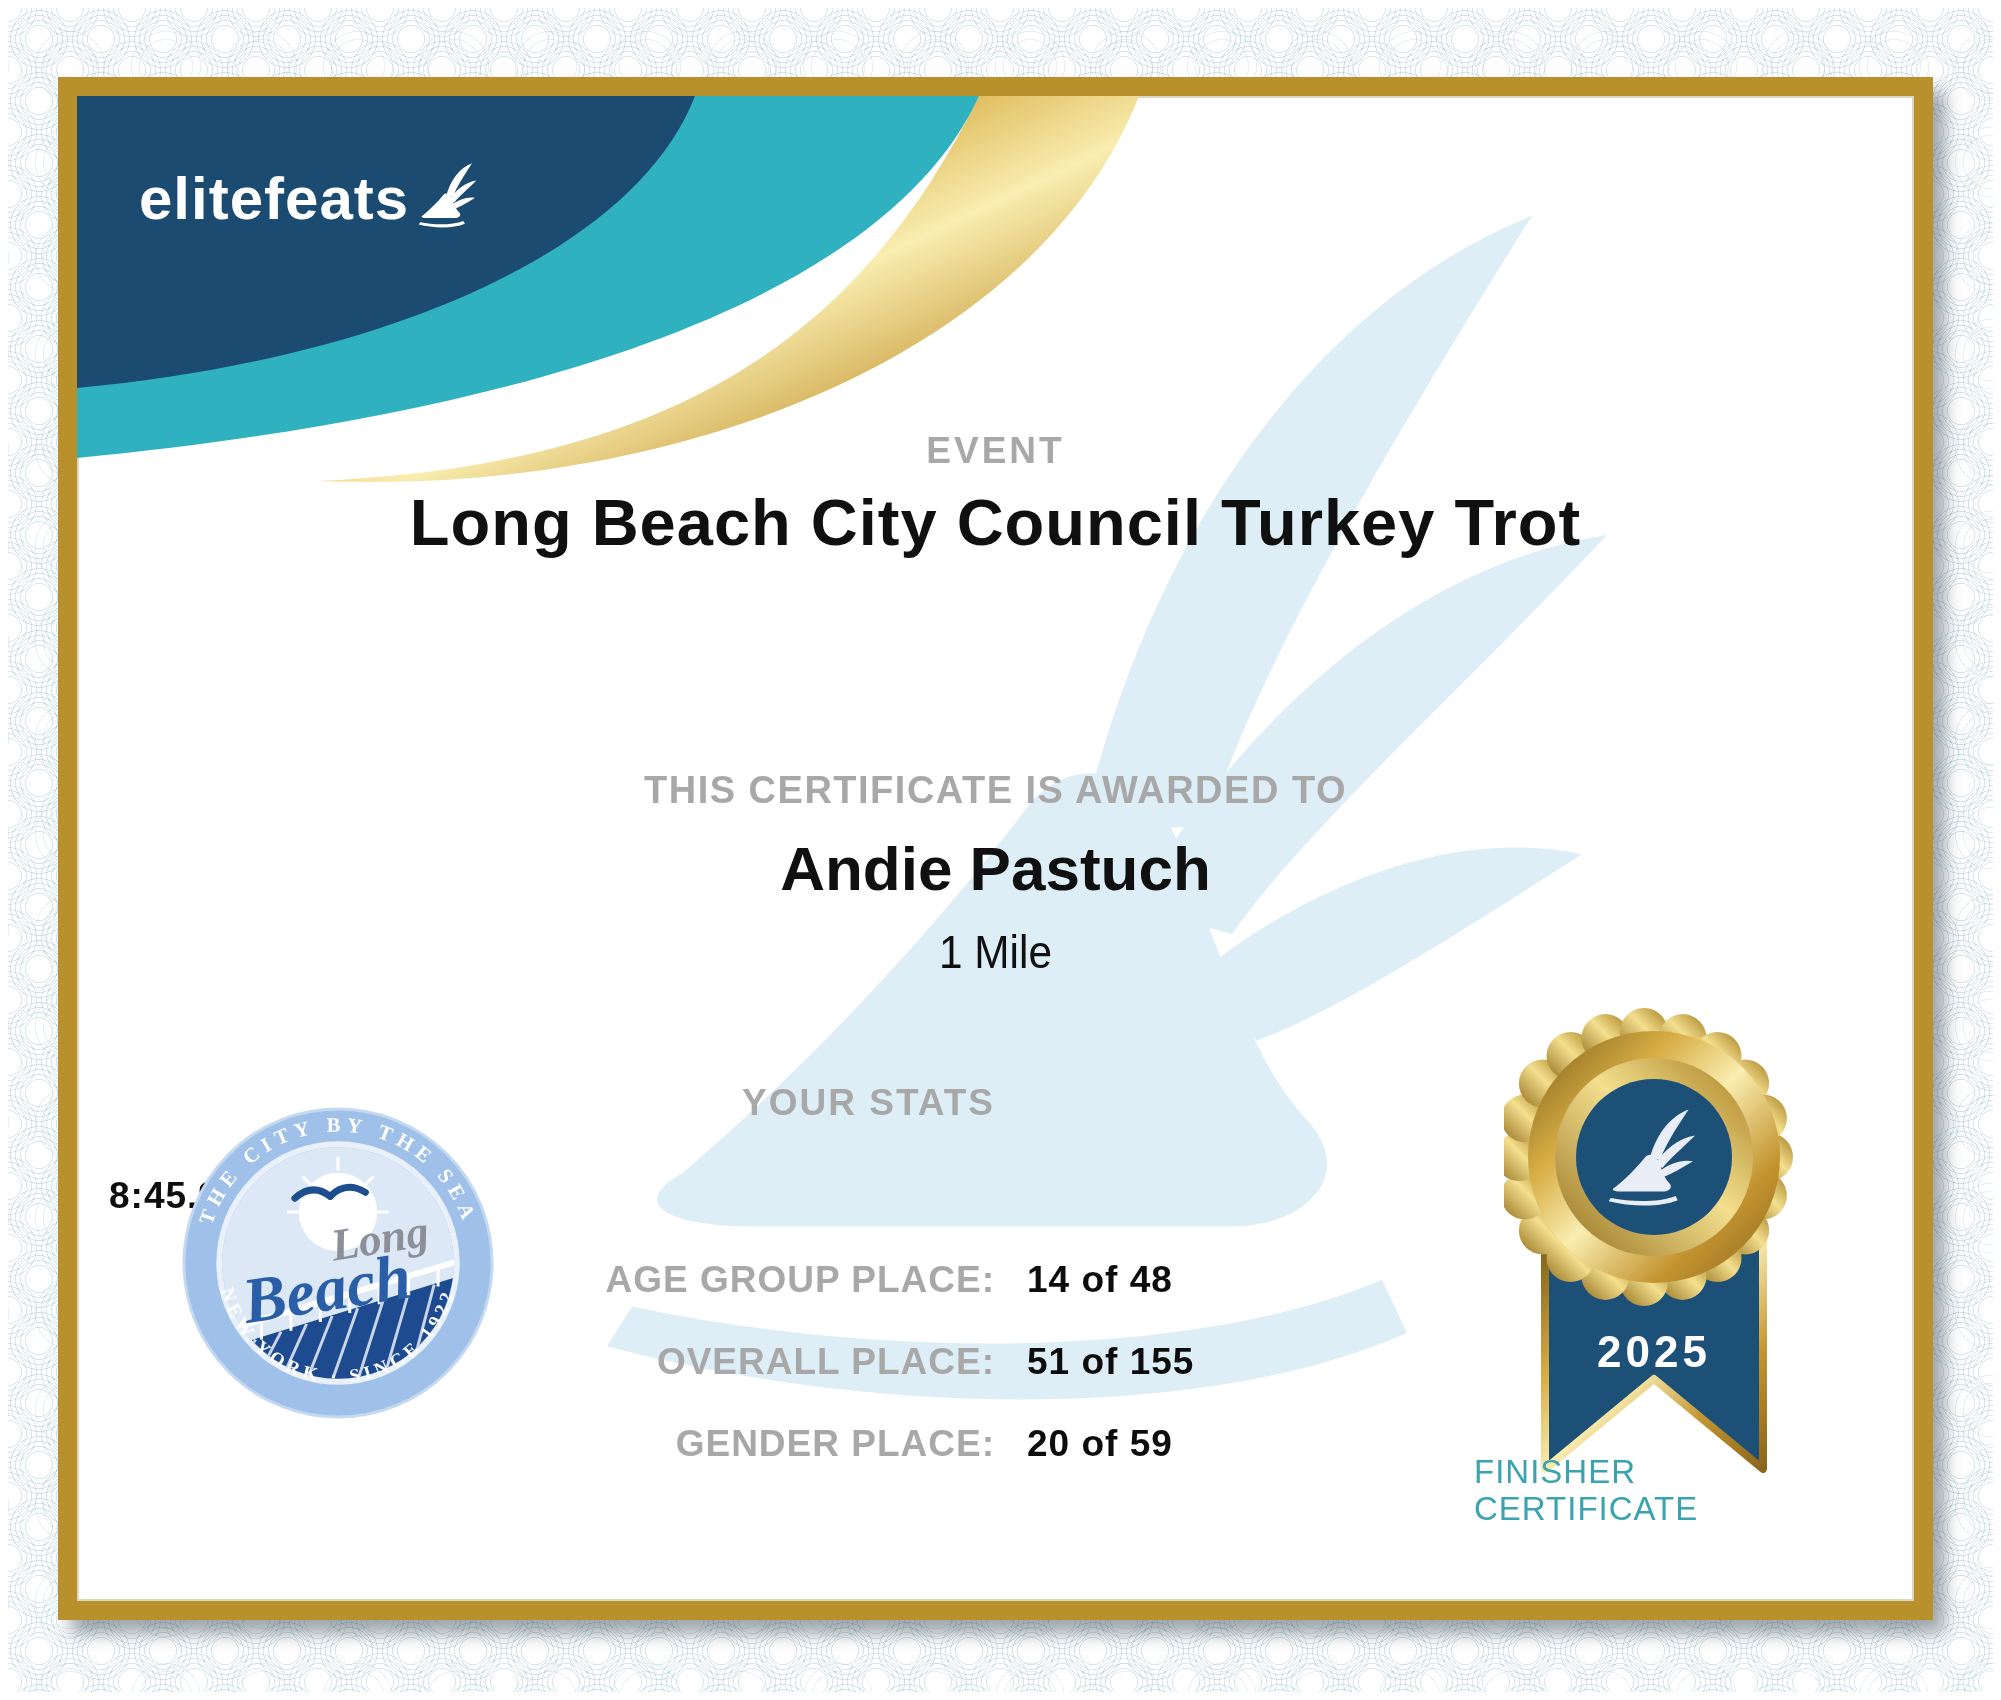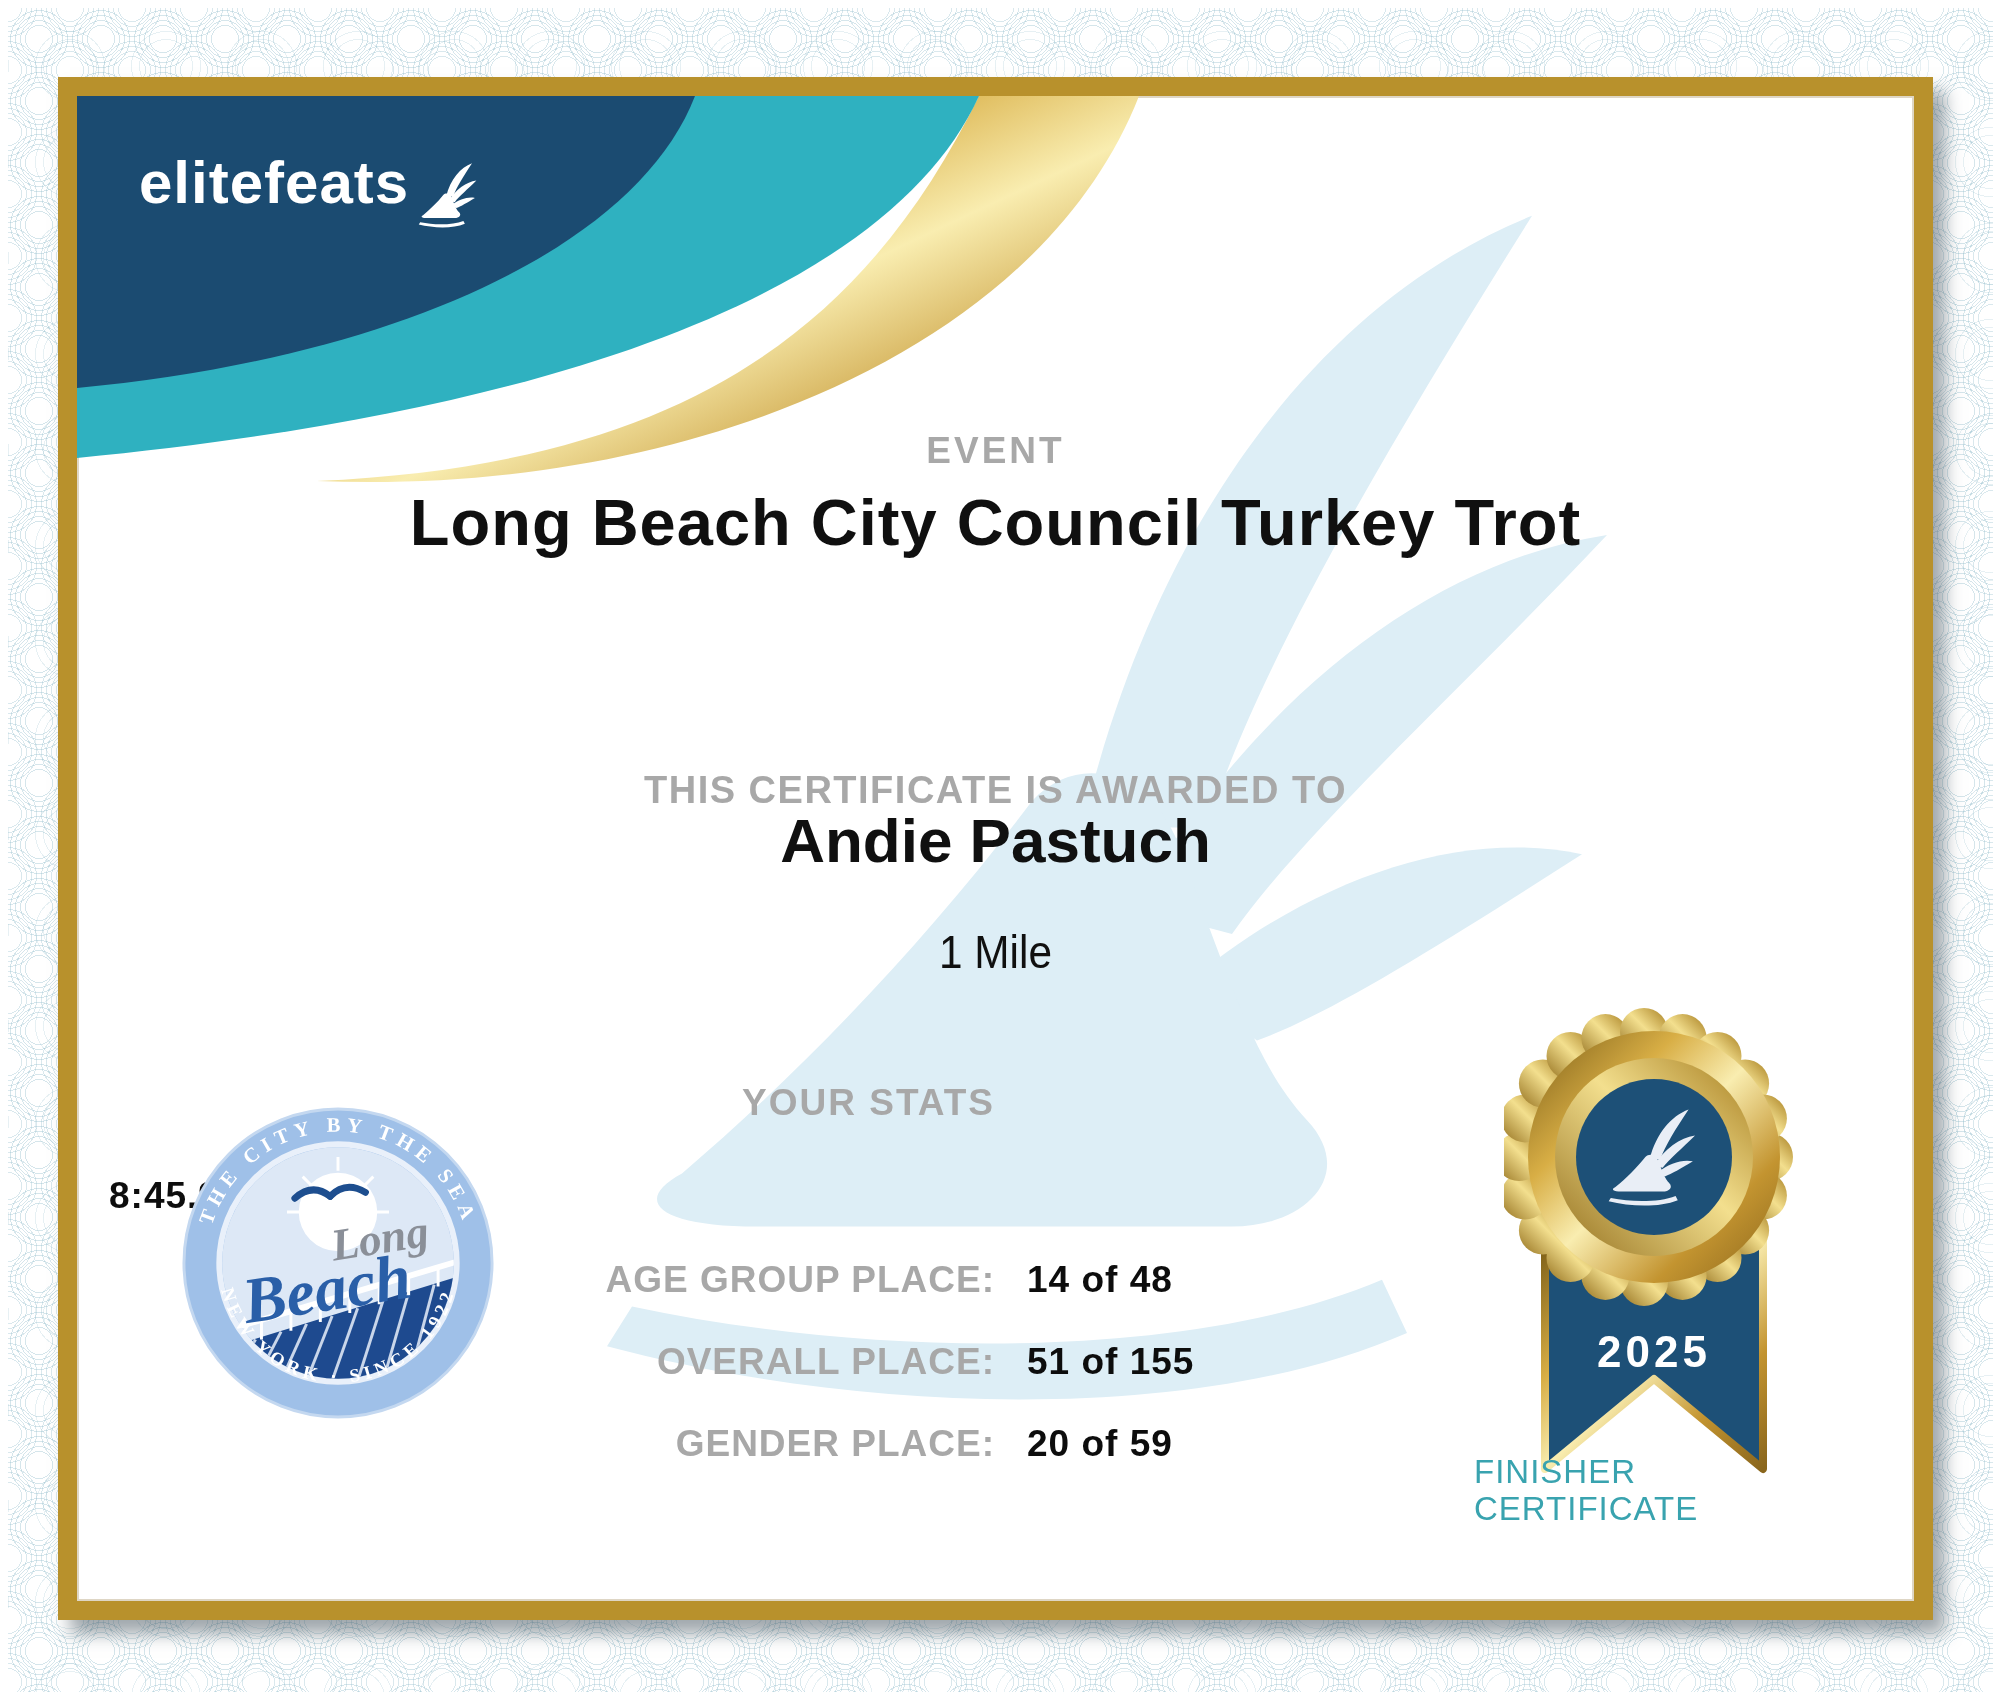--- a/index.html
+++ b/index.html
@@ -26,33 +26,33 @@
   .certificate{position:absolute;left:58px;top:77px;width:1875px;height:1543px;
     box-sizing:border-box;border:19px solid #b8912c;background:#ffffff;
     box-shadow:12px 14px 16px rgba(66,82,92,.5), inset 0 0 0 2px rgba(122,92,22,.25);}
   .layer{position:absolute;left:0;top:0;}
 
   .center-text{position:absolute;left:0;width:1837px;text-align:center;line-height:1.05;}
   .gray-caps{color:#a8a8a8;font-weight:700;}
   .event-label{top:336px;font-size:37px;letter-spacing:3px;}
   .event-name{top:393px;font-size:65px;font-weight:800;color:#101010;letter-spacing:1px;}
   .awarded-label{top:675px;font-size:38px;letter-spacing:1.5px;text-align:center;}
-  .recipient{top:712px;font-size:62px;font-weight:800;color:#101010;}
+  .recipient{top:740px;font-size:62px;font-weight:800;color:#101010;}
   .distance{top:831px;font-size:47px;font-weight:400;color:#101010;transform:scaleX(.9);transform-origin:center;}
   .stats-heading{position:absolute;left:0;top:986px;width:918px;text-align:right;
     font-size:37px;letter-spacing:2px;}
   .stat-row{position:absolute;left:0;width:1837px;display:flex;align-items:baseline;
     font-size:37px;line-height:1.1;}
   .stat-label{width:918px;text-align:right;color:#a8a8a8;font-weight:700;letter-spacing:1px;}
   .stat-value{margin-left:32px;color:#0d0d0d;font-weight:800;letter-spacing:1px;}
   .row-time{top:1080px;} .row-age{top:1164px;} .row-overall{top:1246px;} .row-gender{top:1328px;}
 
   
   .brand{position:absolute;left:62px;top:40px;display:flex;align-items:flex-start;}
-  .brand-word{color:#ffffff;font-size:60px;font-weight:800;letter-spacing:1px;margin-top:12px;}
+  .brand-word{color:#ffffff;font-size:60px;font-weight:800;letter-spacing:1px;margin-top:28px;}
   .brand-foot{width:72px;height:118px;margin-left:4px;}
 
   
   .medal-caption{position:absolute;left:1397px;top:1358px;width:360px;
     color:#39a3af;font-weight:400;font-size:33px;letter-spacing:1px;line-height:1.12;}
 
   svg{display:block;}
 </style>
 </head>
 <body>

